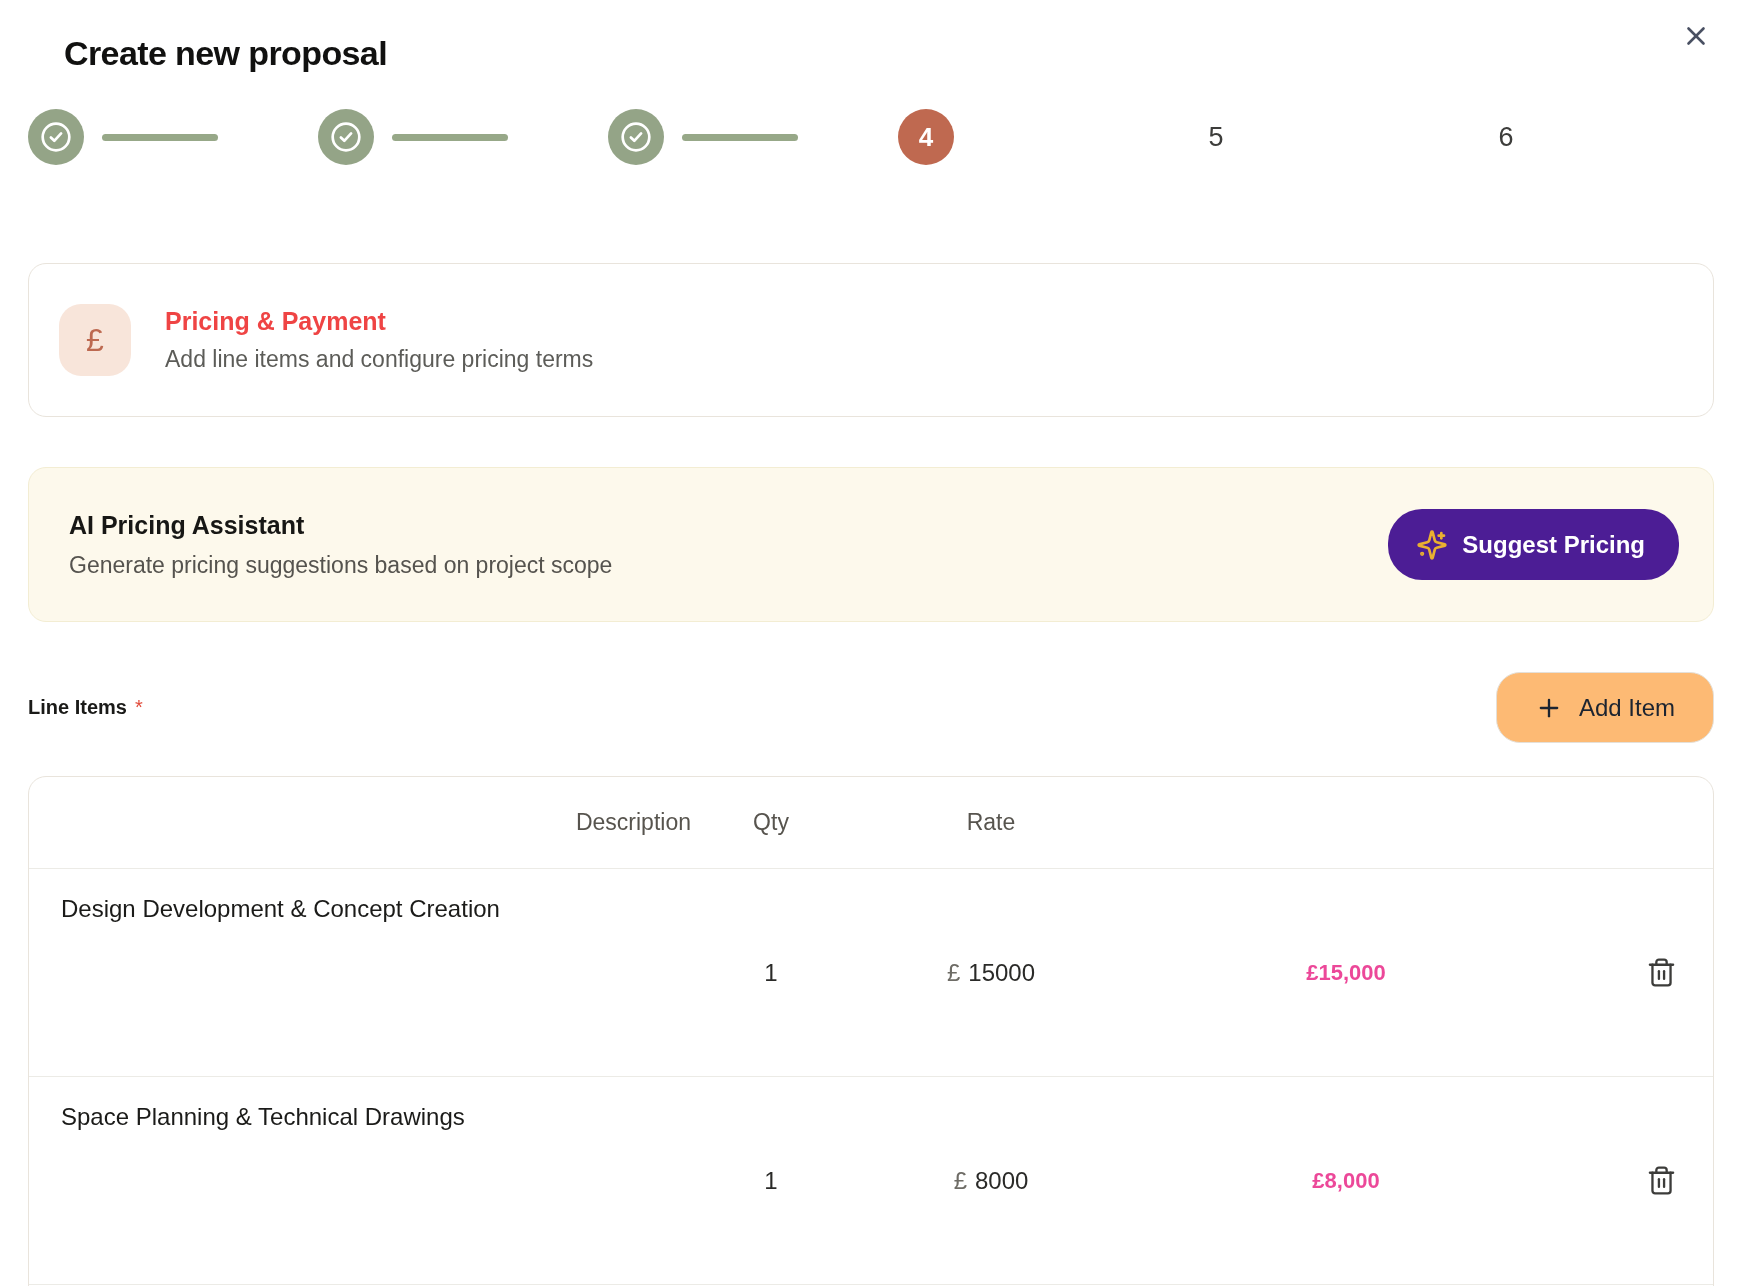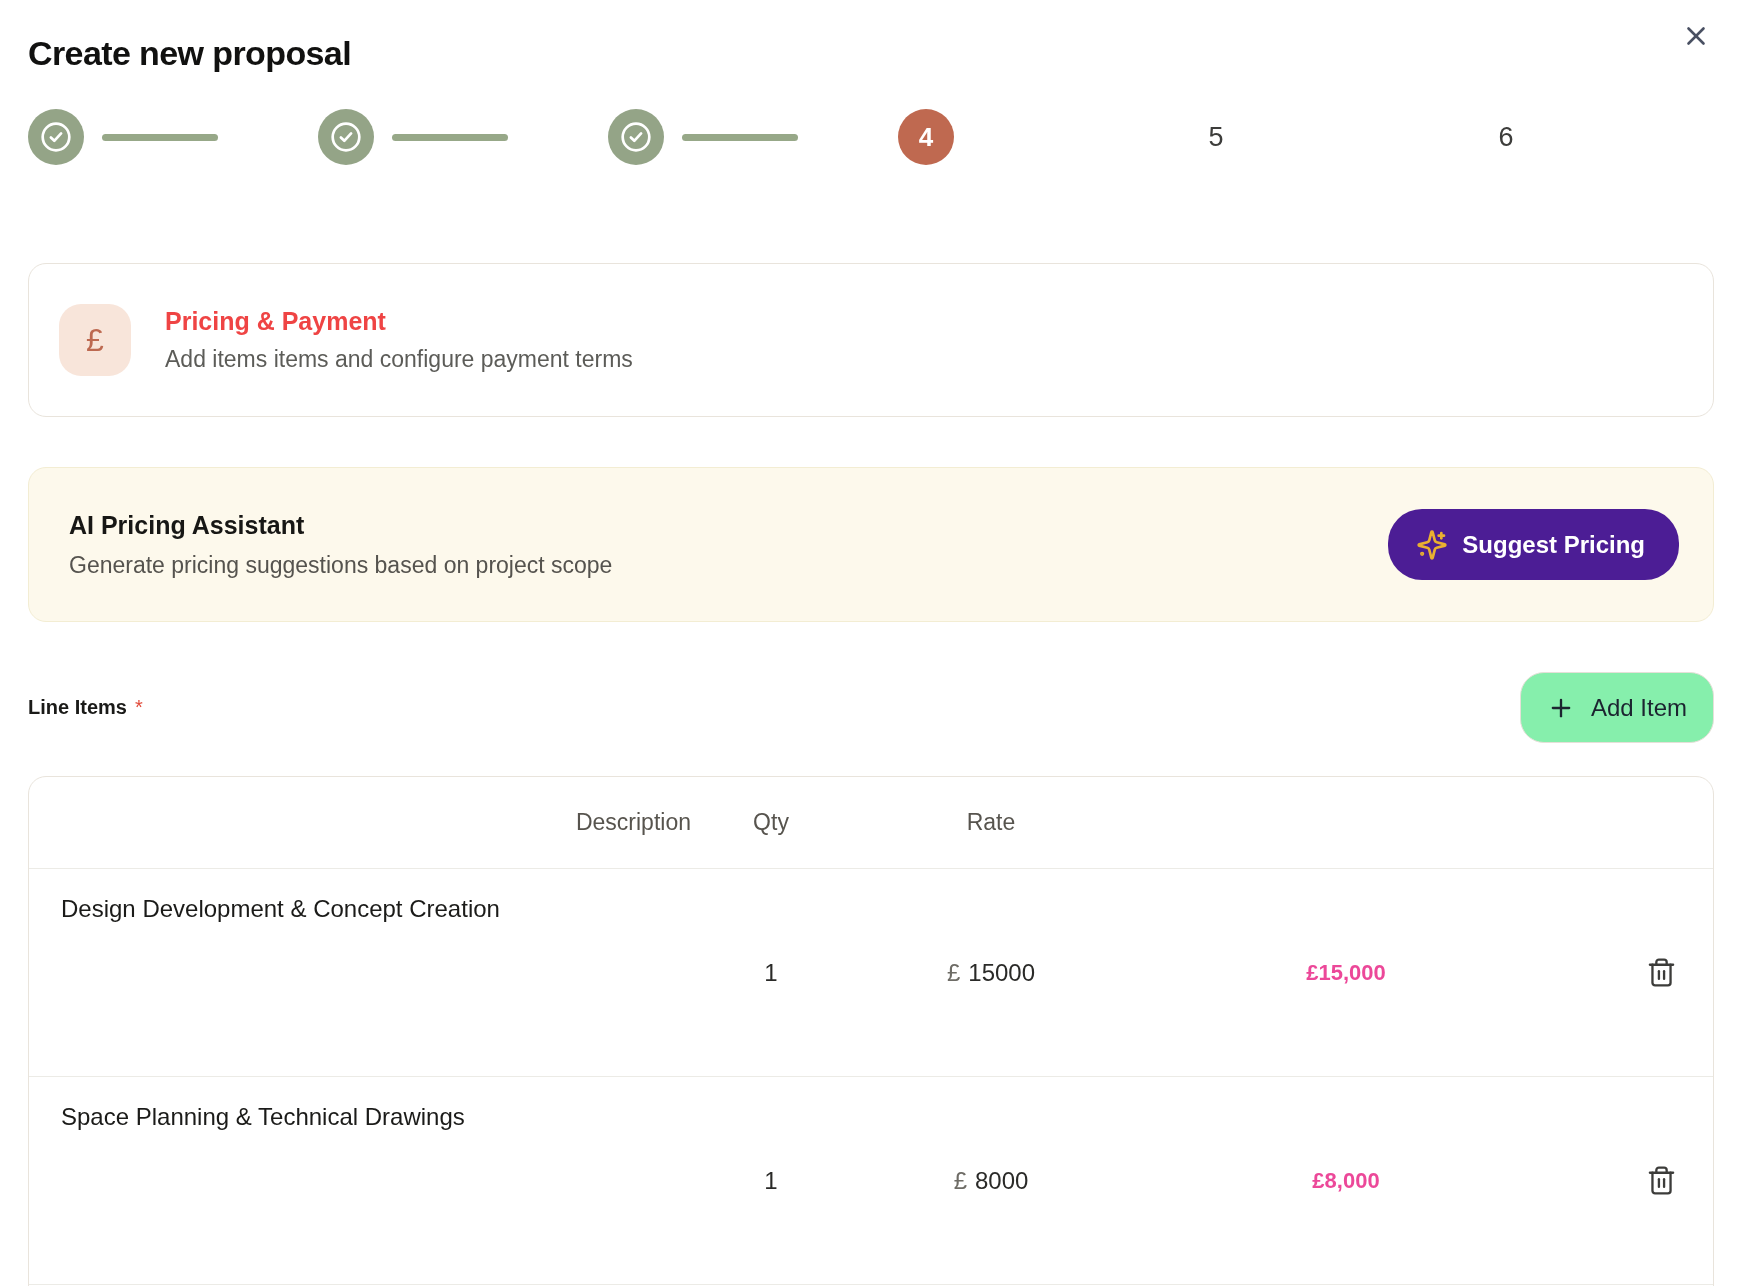--- a/index.html
+++ b/index.html
@@ -16,20 +16,21 @@
   
   .close-btn {
     position:absolute; top:16px; right:26px;
     width:40px; height:40px;
     background:none; border:none; cursor:pointer;
     display:flex; align-items:center; justify-content:center;
   }
   h1.page-title {
     font-size:34px; font-weight:700; letter-spacing:-0.6px; color:#111110;
     margin-top:6px;
+    margin-left:36px;
   }
 
   
   .stepper { display:flex; margin-top:36px; height:56px; }
   .step-col { width:290px; display:flex; align-items:center; flex:0 0 auto; }
   .step-col:last-child { flex:1 1 auto; }
   .step-circle {
     width:56px; height:56px; border-radius:50%;
     display:flex; align-items:center; justify-content:center; flex:0 0 auto;
   }
@@ -74,22 +75,22 @@
     display:flex; align-items:center; gap:14px;
     font-family:"Liberation Sans", sans-serif;
     font-size:24px; font-weight:600;
   }
 
   
   .li-header { margin-top:50px; display:flex; align-items:center; justify-content:space-between; height:71px; }
   .li-label { font-size:20px; font-weight:600; color:#1a1a18; }
   .li-label .req { color:#e14b3b; margin-left:8px; font-weight:500; }
   .add-item-btn {
-    height:71px; padding:0 26px;
-    background:#86efac; border:1px solid #e5e0d8; border-radius:24px; cursor:pointer;
+    height:71px; padding:0 38px;
+    background:#fdba74; border:1px solid #e5e0d8; border-radius:24px; cursor:pointer;
     display:flex; align-items:center; gap:16px;
     font-family:"Liberation Sans", sans-serif;
     font-size:24px; font-weight:500; color:#1c2430;
   }
 
   
   .li-table {
     margin-top:33px; min-height:560px;
     border:1px solid #e9e4dc; border-radius:18px; background:#ffffff;
     overflow:hidden;
@@ -173,21 +174,21 @@
       <div class="step-num">6</div>
     </div>
   </div>
 
   <div class="section-card">
     <div class="icon-badge">
       <span>£</span>
     </div>
     <div>
       <h2>Pricing &amp; Payment</h2>
-      <p>Add items items and configure payment terms</p>
+      <p>Add line items and configure pricing terms</p>
     </div>
   </div>
 
   <div class="ai-banner">
     <div>
       <h2>AI Pricing Assistant</h2>
       <p>Generate pricing suggestions based on project scope</p>
     </div>
     <button class="suggest-btn">
       <span>

